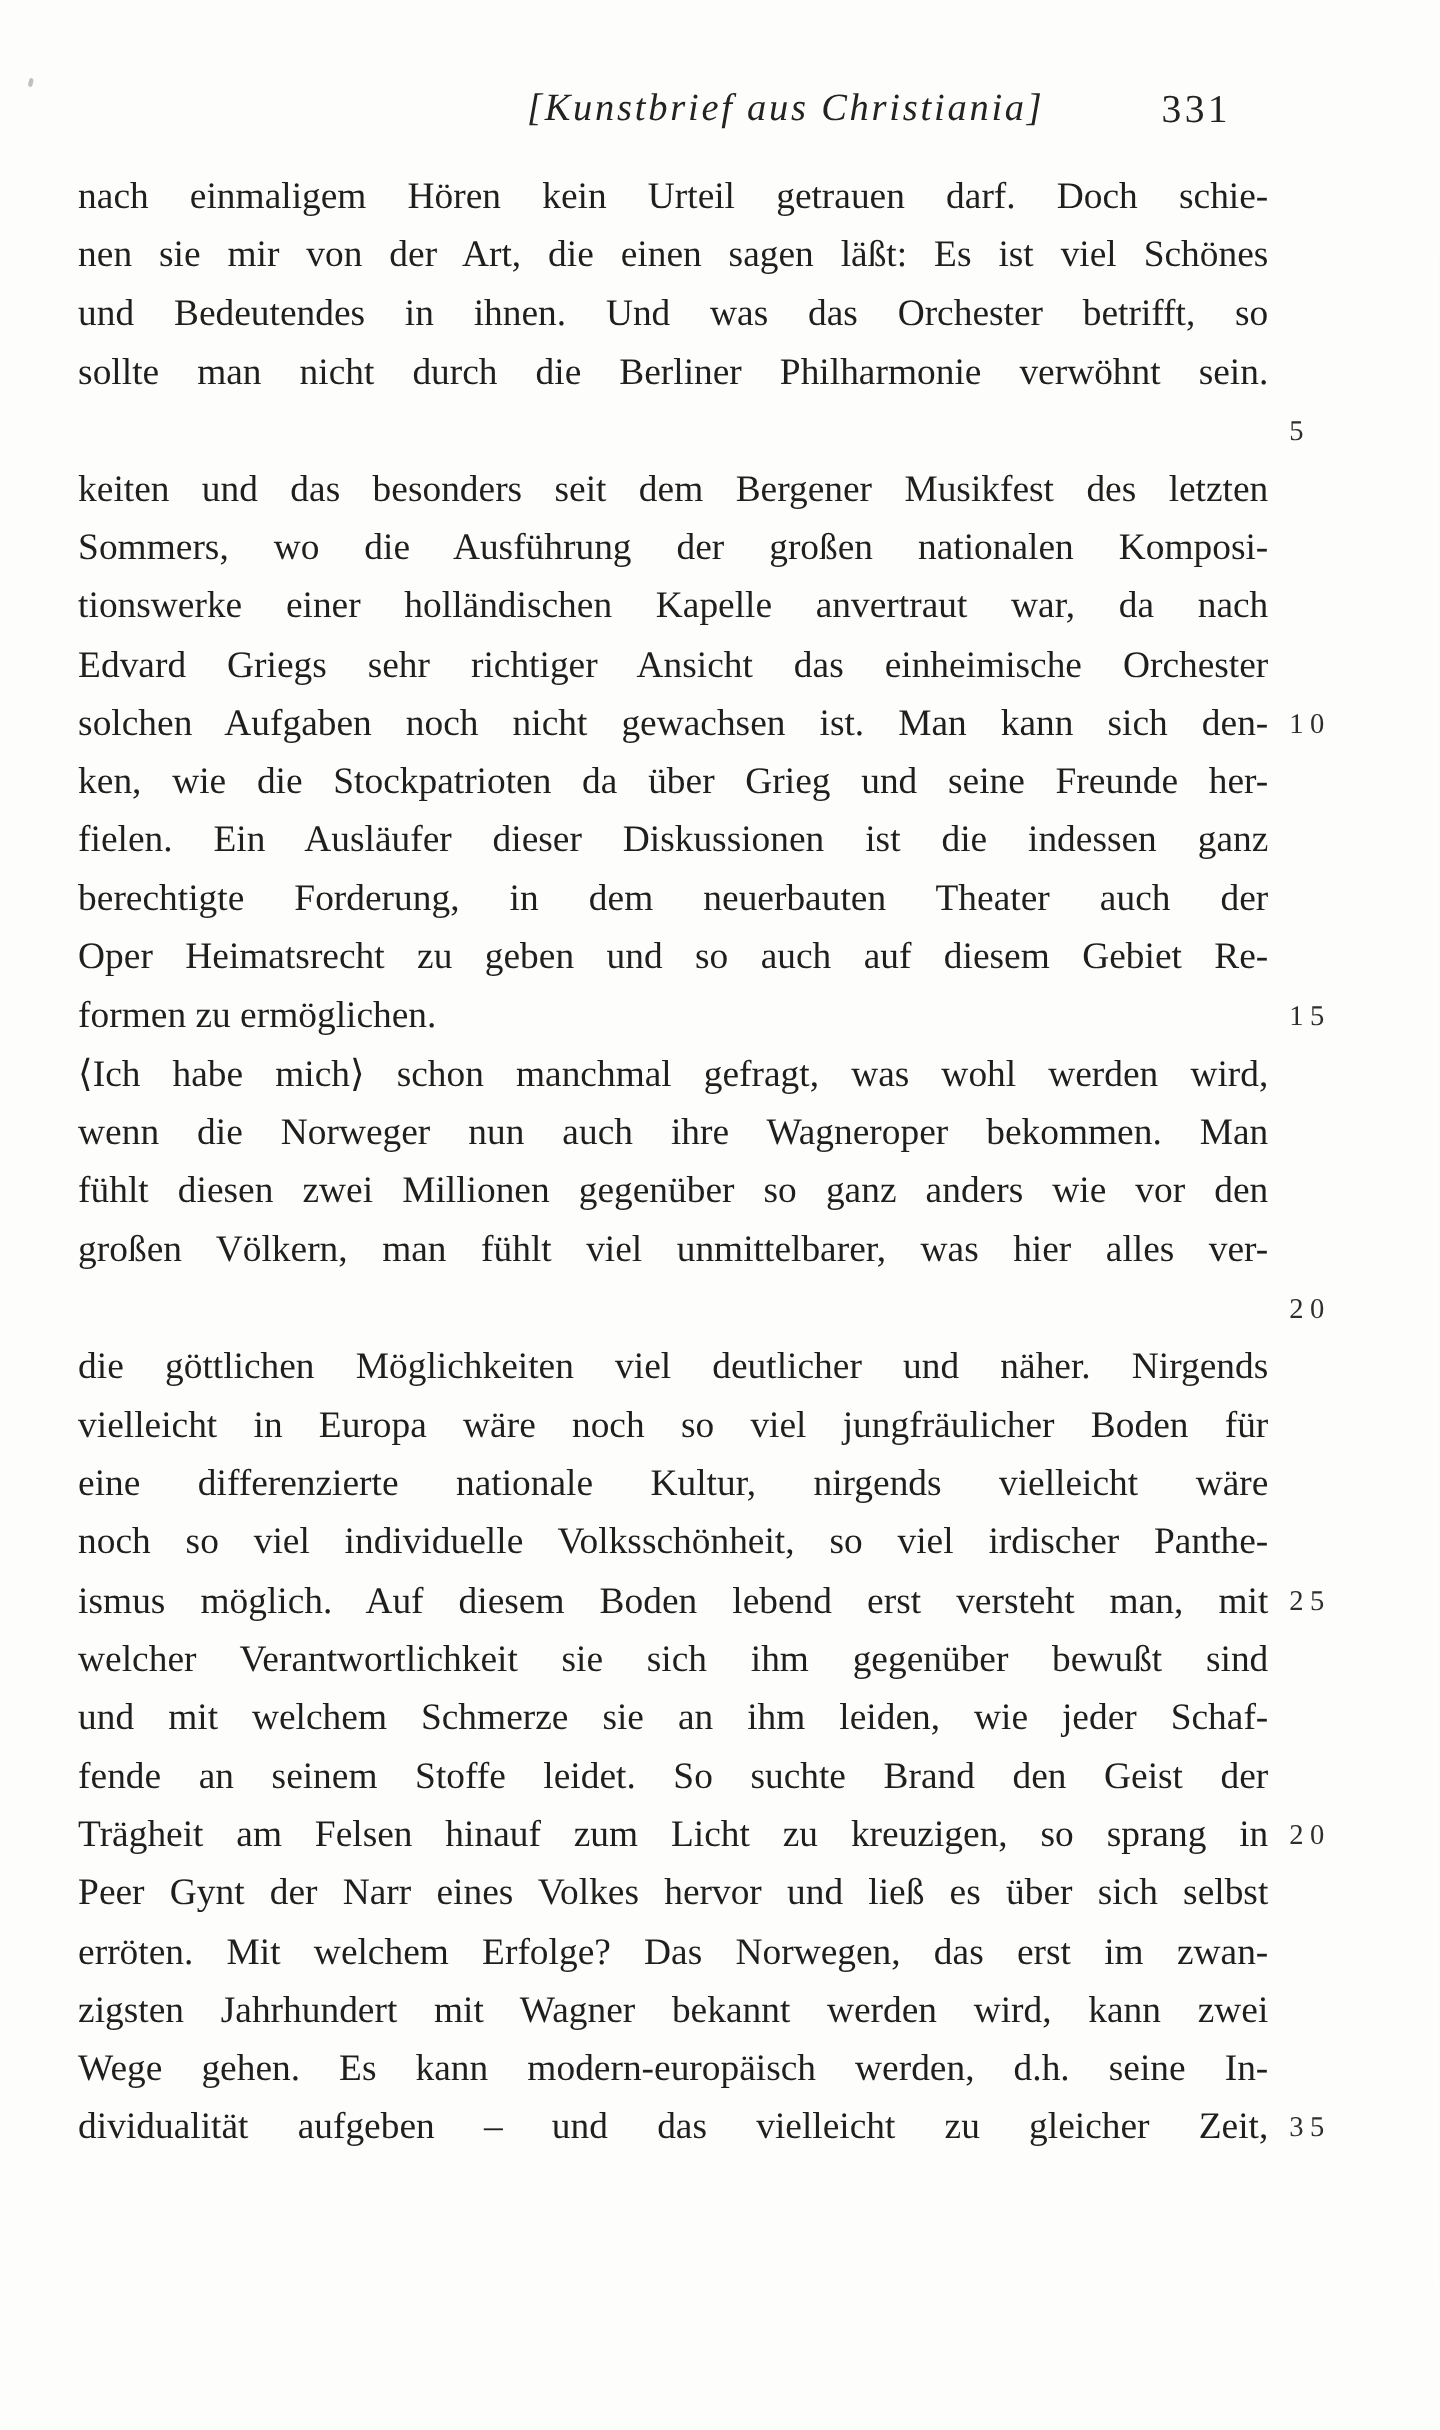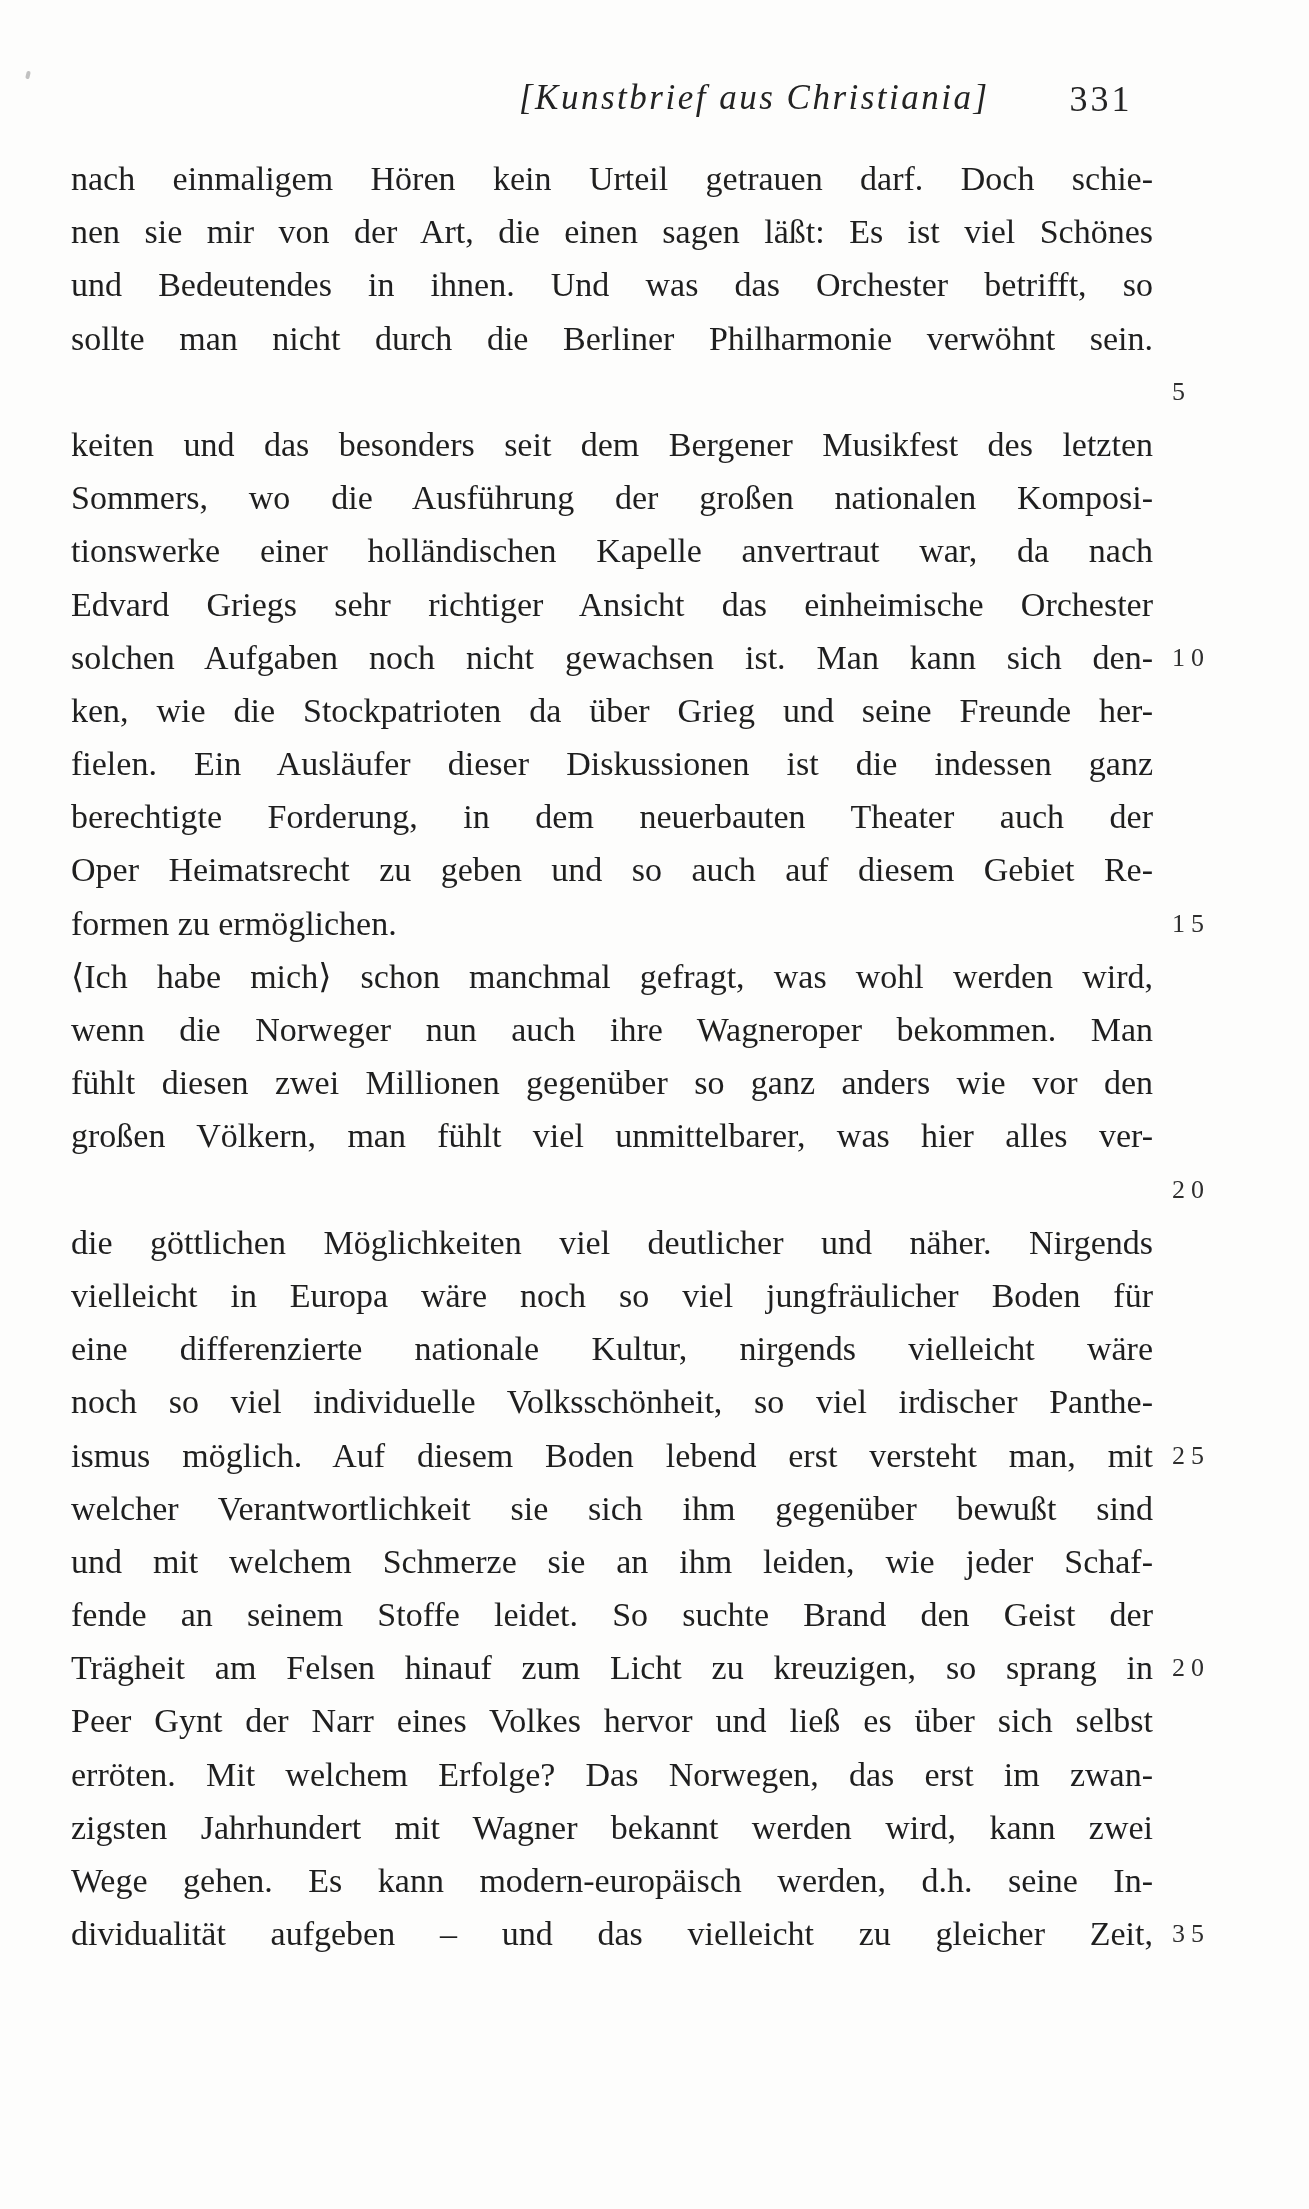--- a/index.html
+++ b/index.html
@@ -37,28 +37,27 @@
   }
   .head-title {
     position: absolute;
     left: 479px;
     top: 0;
     font-style: italic;
     font-size: 35px;
     letter-spacing: 2.5px;
     white-space: nowrap;
     color: #232323;
-    margin-left: 40px;
   }
   .folio {
     position: absolute;
     left: 1056px;
     top: 0;
     width: 90px;
-    text-align: center;
+    text-align: left;
     font-size: 36px;
     letter-spacing: 3px;
     color: #232323;
   }
   .textblock {
     position: absolute;
     left: 71px;
     top: 152px;
     width: 1082px;
   }

